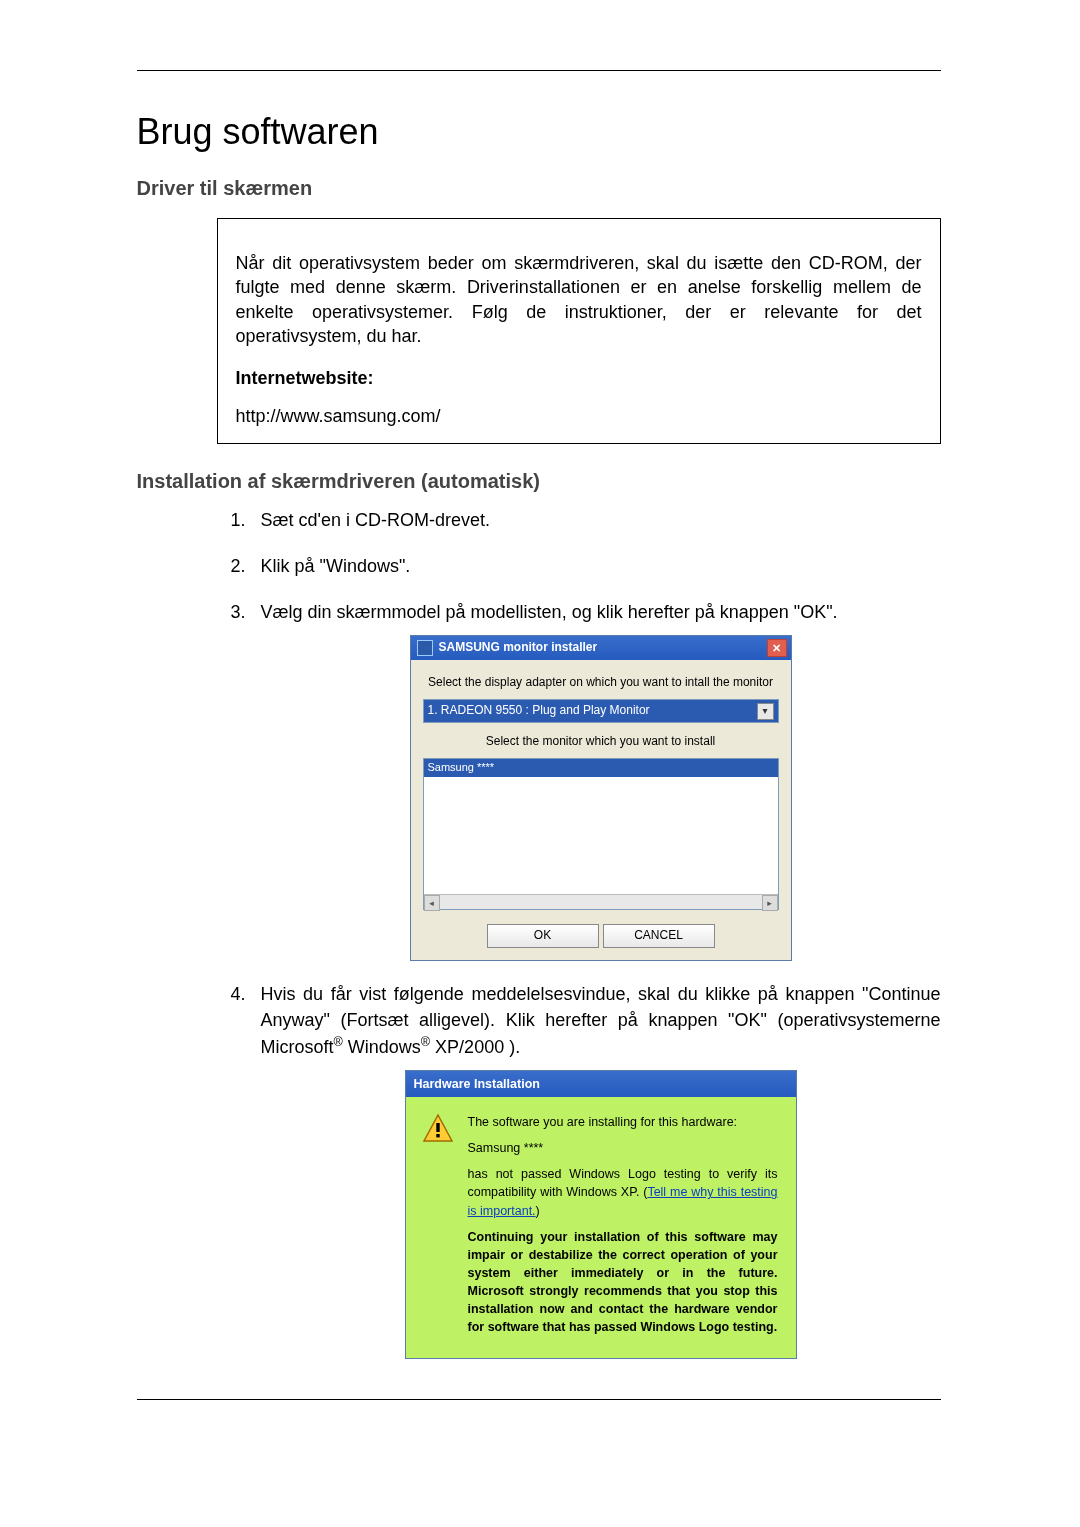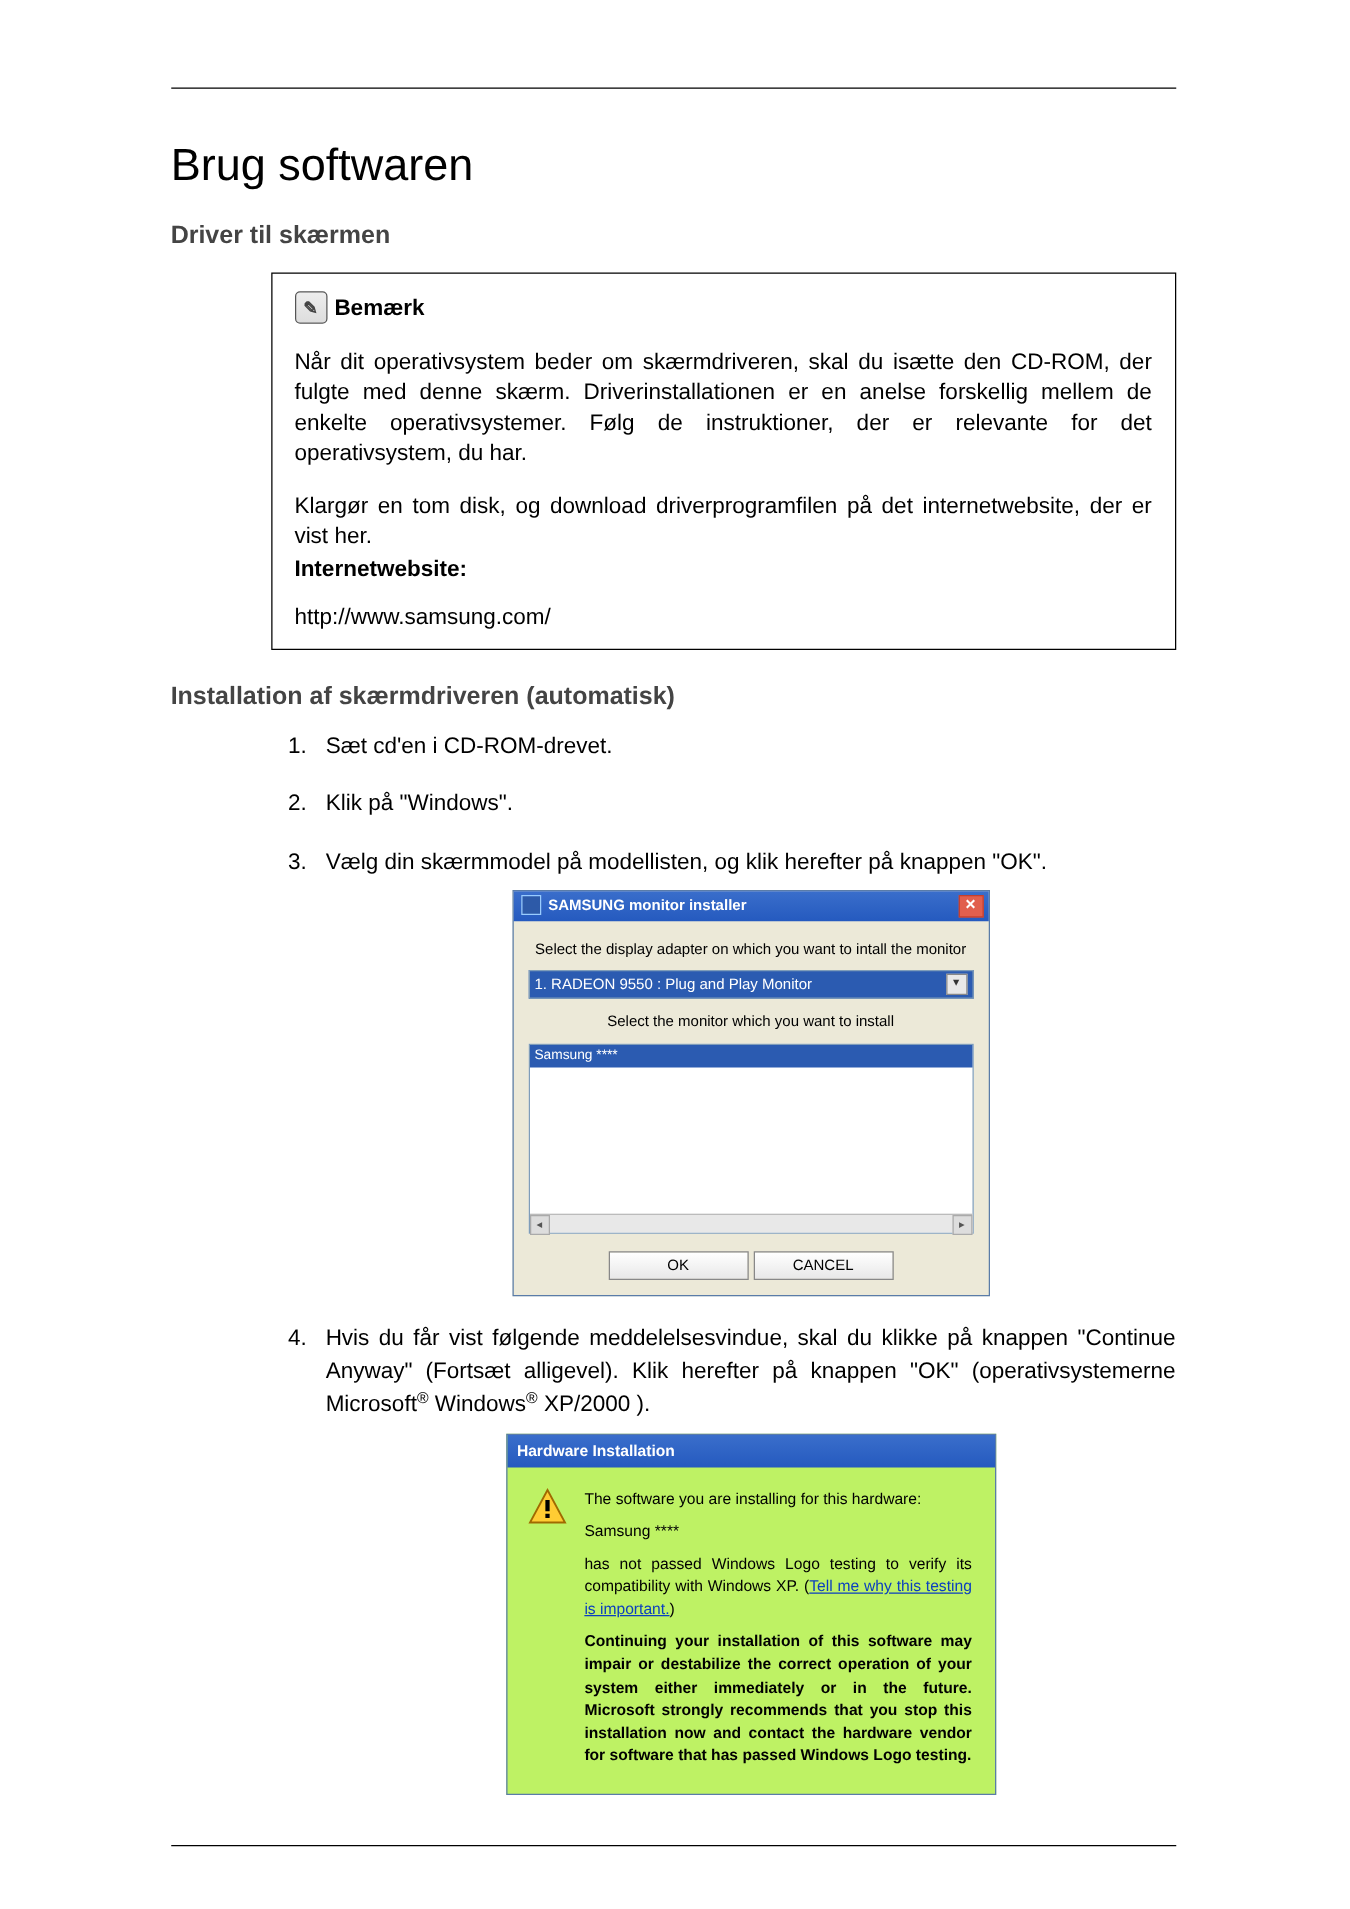--- a/index.html
+++ b/index.html
@@ -222,26 +222,21 @@
 <body>
 
 <div class="page">
   <div class="top-rule"></div>
 
   <h1 class="page-title">Brug softwaren</h1>
 
   <h2 class="section-title">Driver til skærmen</h2>
 
   <div class="note-box">
-    <div class="note-header">
-      <span class="note-icon"></span>
-      <span class="note-label">Bemærk</span>
-    </div>
     <p>Når dit operativsystem beder om skærmdriveren, skal du isætte den CD-ROM, der fulgte med denne skærm. Driverinstallationen er en anelse forskellig mellem de enkelte operativsystemer. Følg de instruktioner, der er relevante for det operativsystem, du har.</p>
-    <p style="margin-bottom:2px;">Klargør en tom disk, og download driverprogramfilen på det internetwebsite, der er vist her.</p>
     <div class="bold-inline">Internetwebsite:</div>
     <p style="margin-top:14px;margin-bottom:0;">http://www.samsung.com/</p>
   </div>
 
   <h2 class="subsection-title">Installation af skærmdriveren (automatisk)</h2>
 
   <ol class="steps">
     <li>Sæt cd'en i CD-ROM-drevet.</li>
     <li>Klik på "Windows".</li>
     <li>

